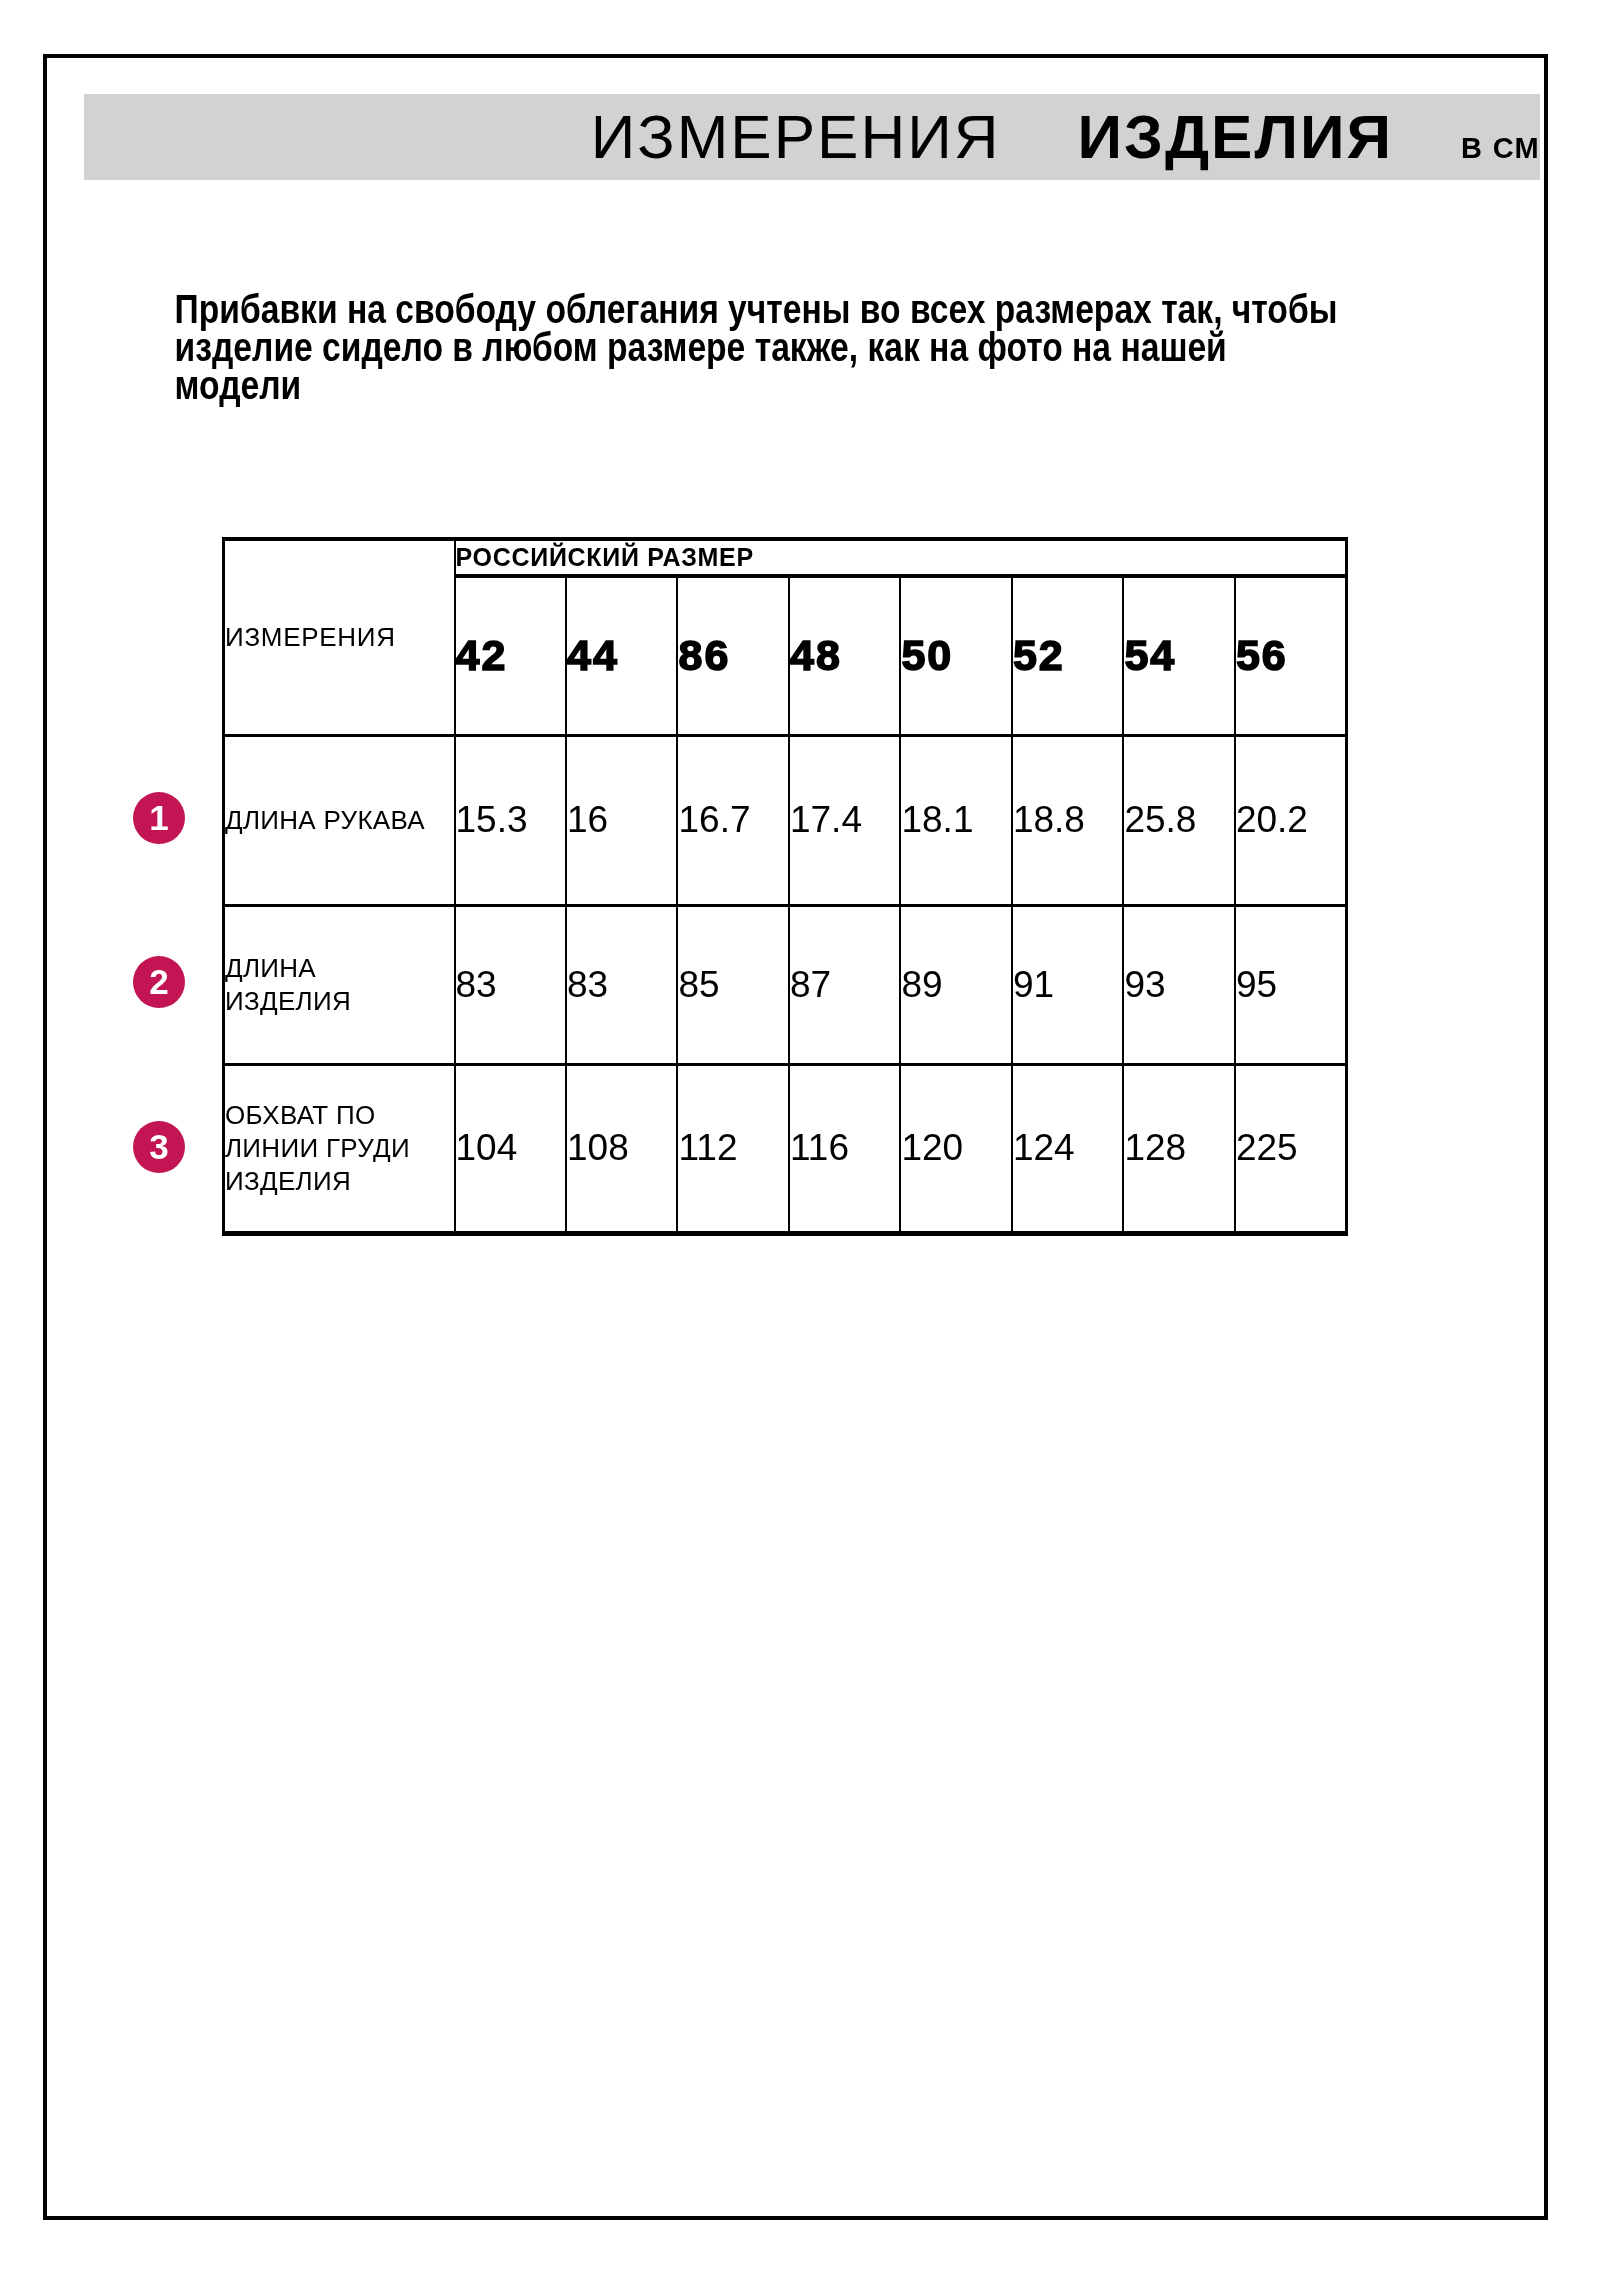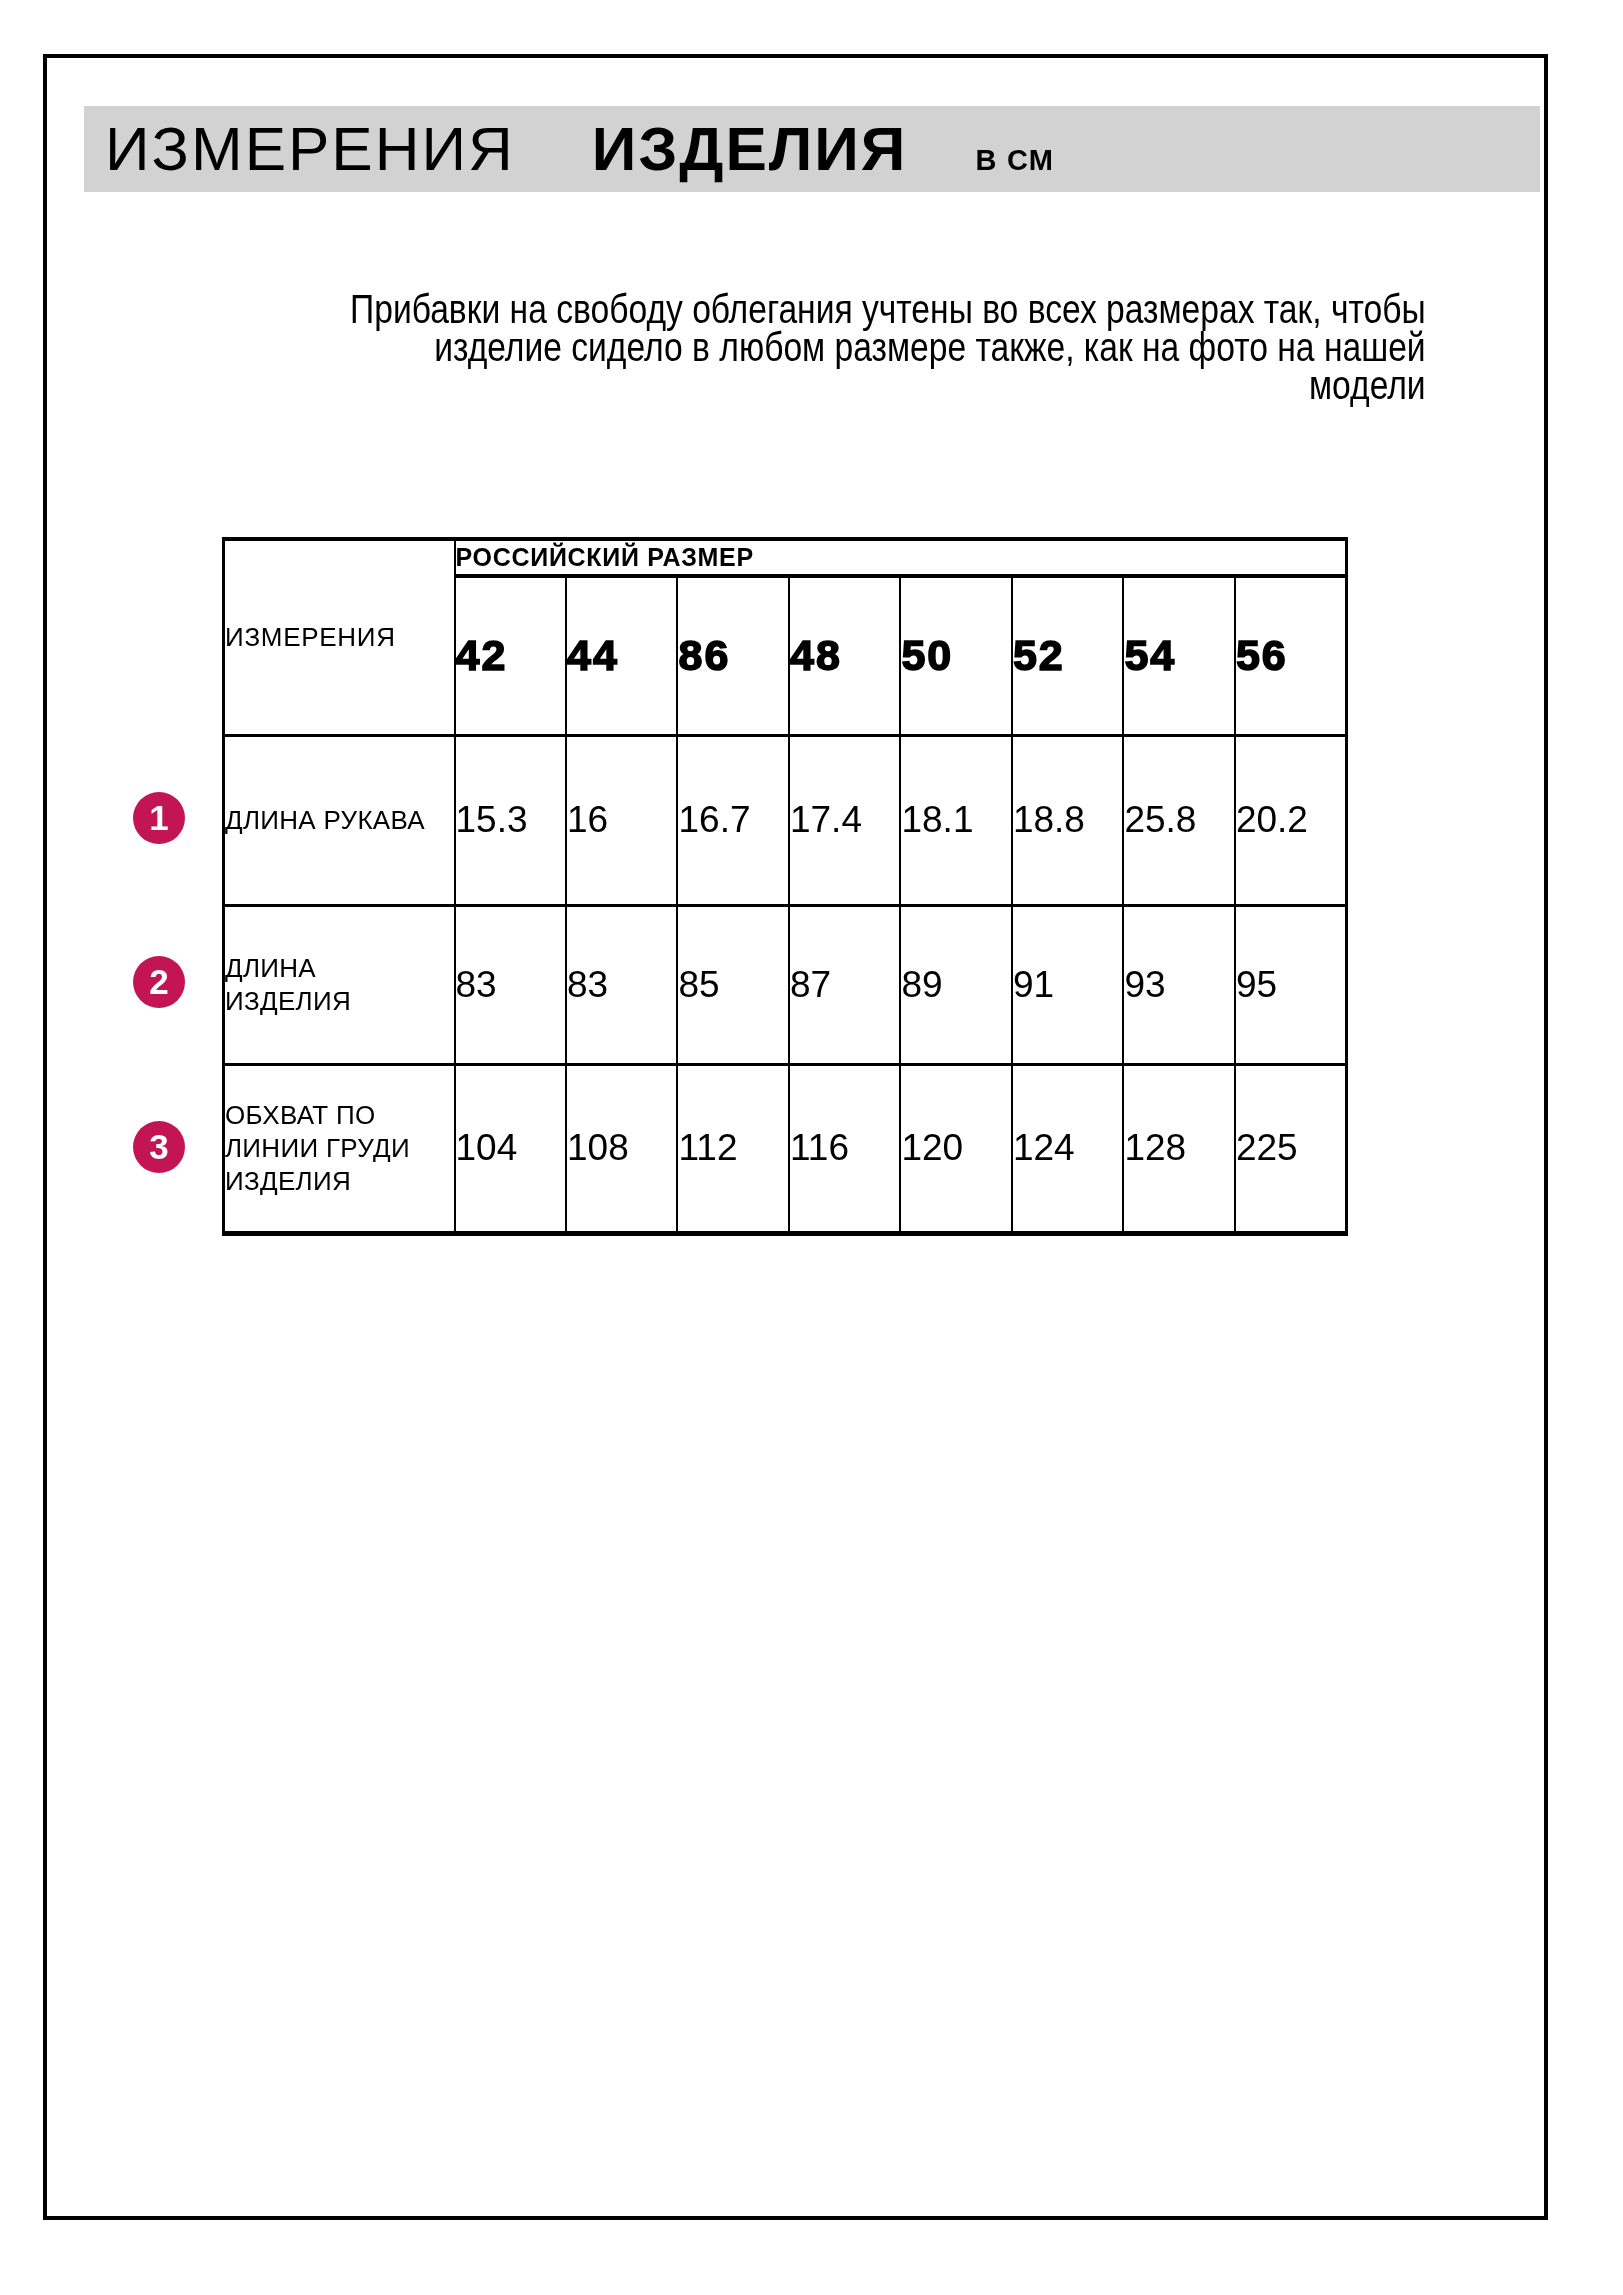--- a/index.html
+++ b/index.html
@@ -12,40 +12,41 @@
     overflow: hidden;
   }
   .frame {
     position: absolute; left: 43px; top: 54px;
     width: 1505px; height: 2166px;
     border: 4.6px solid #000;
     background: #fff;
   }
   
   .title-bar {
-    position: absolute; left: 37px; top: 48px;
+    position: absolute; left: 37px; top: 36px;
     width: 1456px; height: 86px;
     background: var(--title-bar-bg, #d2d2d2);
-    text-align: left;
+    text-align: right;
     line-height: 86px;
     white-space: nowrap;
-    padding-left: 21px;
+    padding-left: 50px;
   }
   .title-main   { font-size: 62px; font-weight: normal; letter-spacing: 2px; }
   .title-bold   { font-size: 62px; font-weight: bold;   letter-spacing: 2px; margin-left: 77px; }
   .title-unit   { font-size: 29px; font-weight: bold;   letter-spacing: 1.3px; margin-left: 68px; }
   
   .product-code {
     position: absolute; left: 0; top: 175px; width: 100%;
     text-align: center;
     font-size: 46px;
   }
   .description {
     position: absolute; left: 0; top: 232px; width: 100%;
-    text-align: right;
+    text-align: left;
+    font-weight: bold;
   }
   .description > span {
     display: inline-block;
     font-size: 41px;
     line-height: 38px;
     white-space: pre-line;
     transform: scaleX(0.82);
     transform-origin: 50% 0;
   }
   

